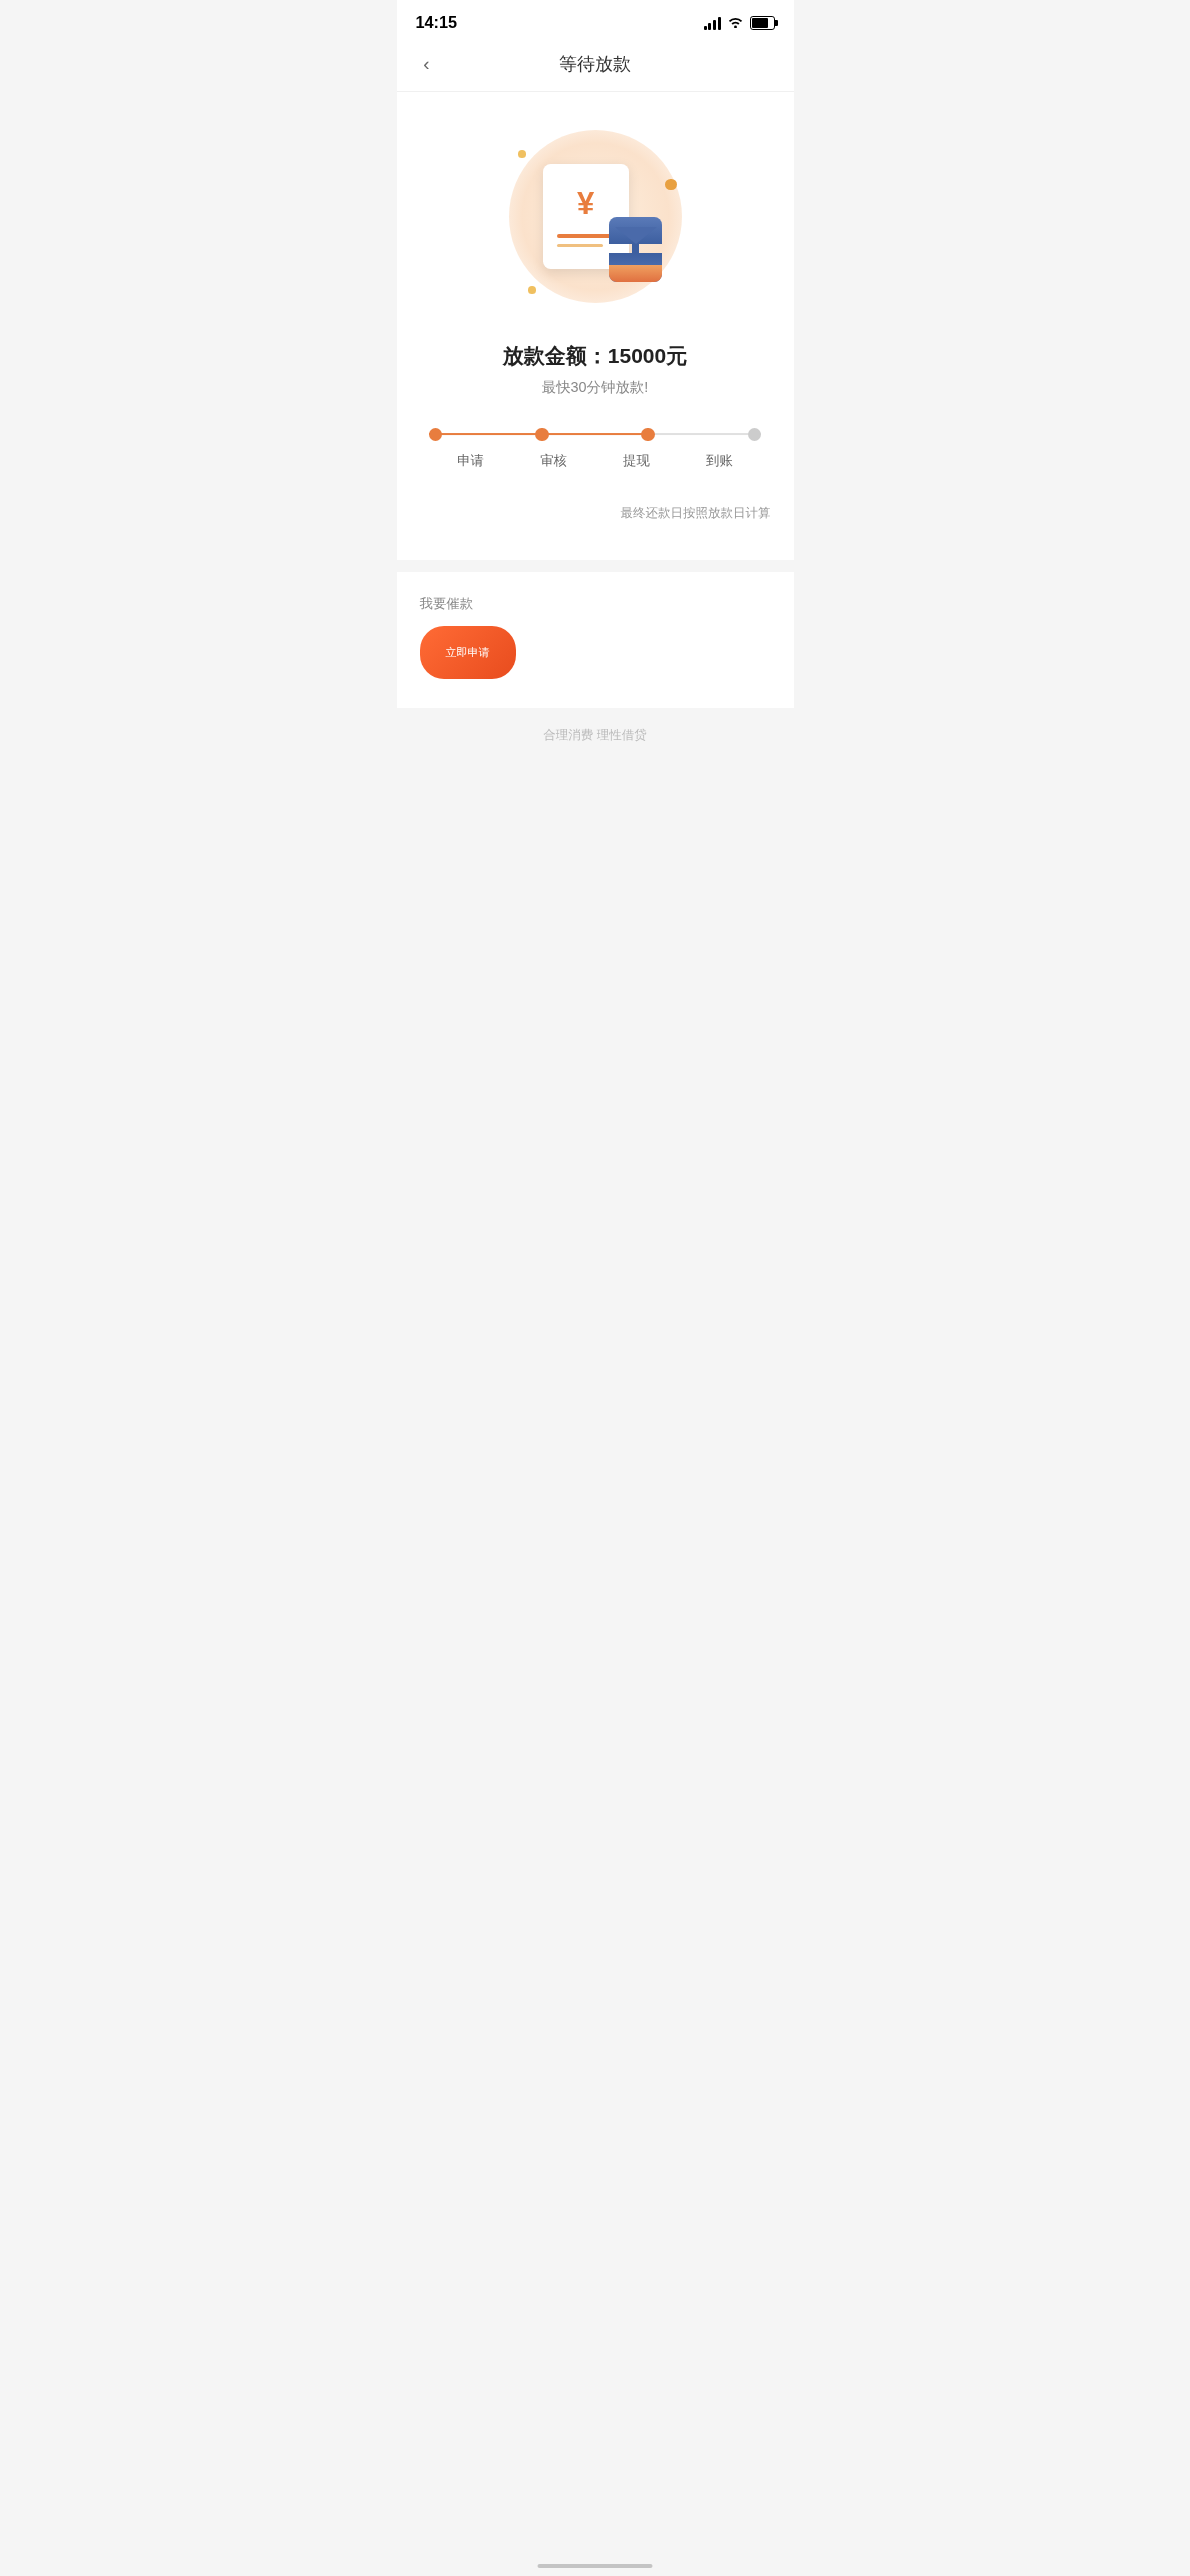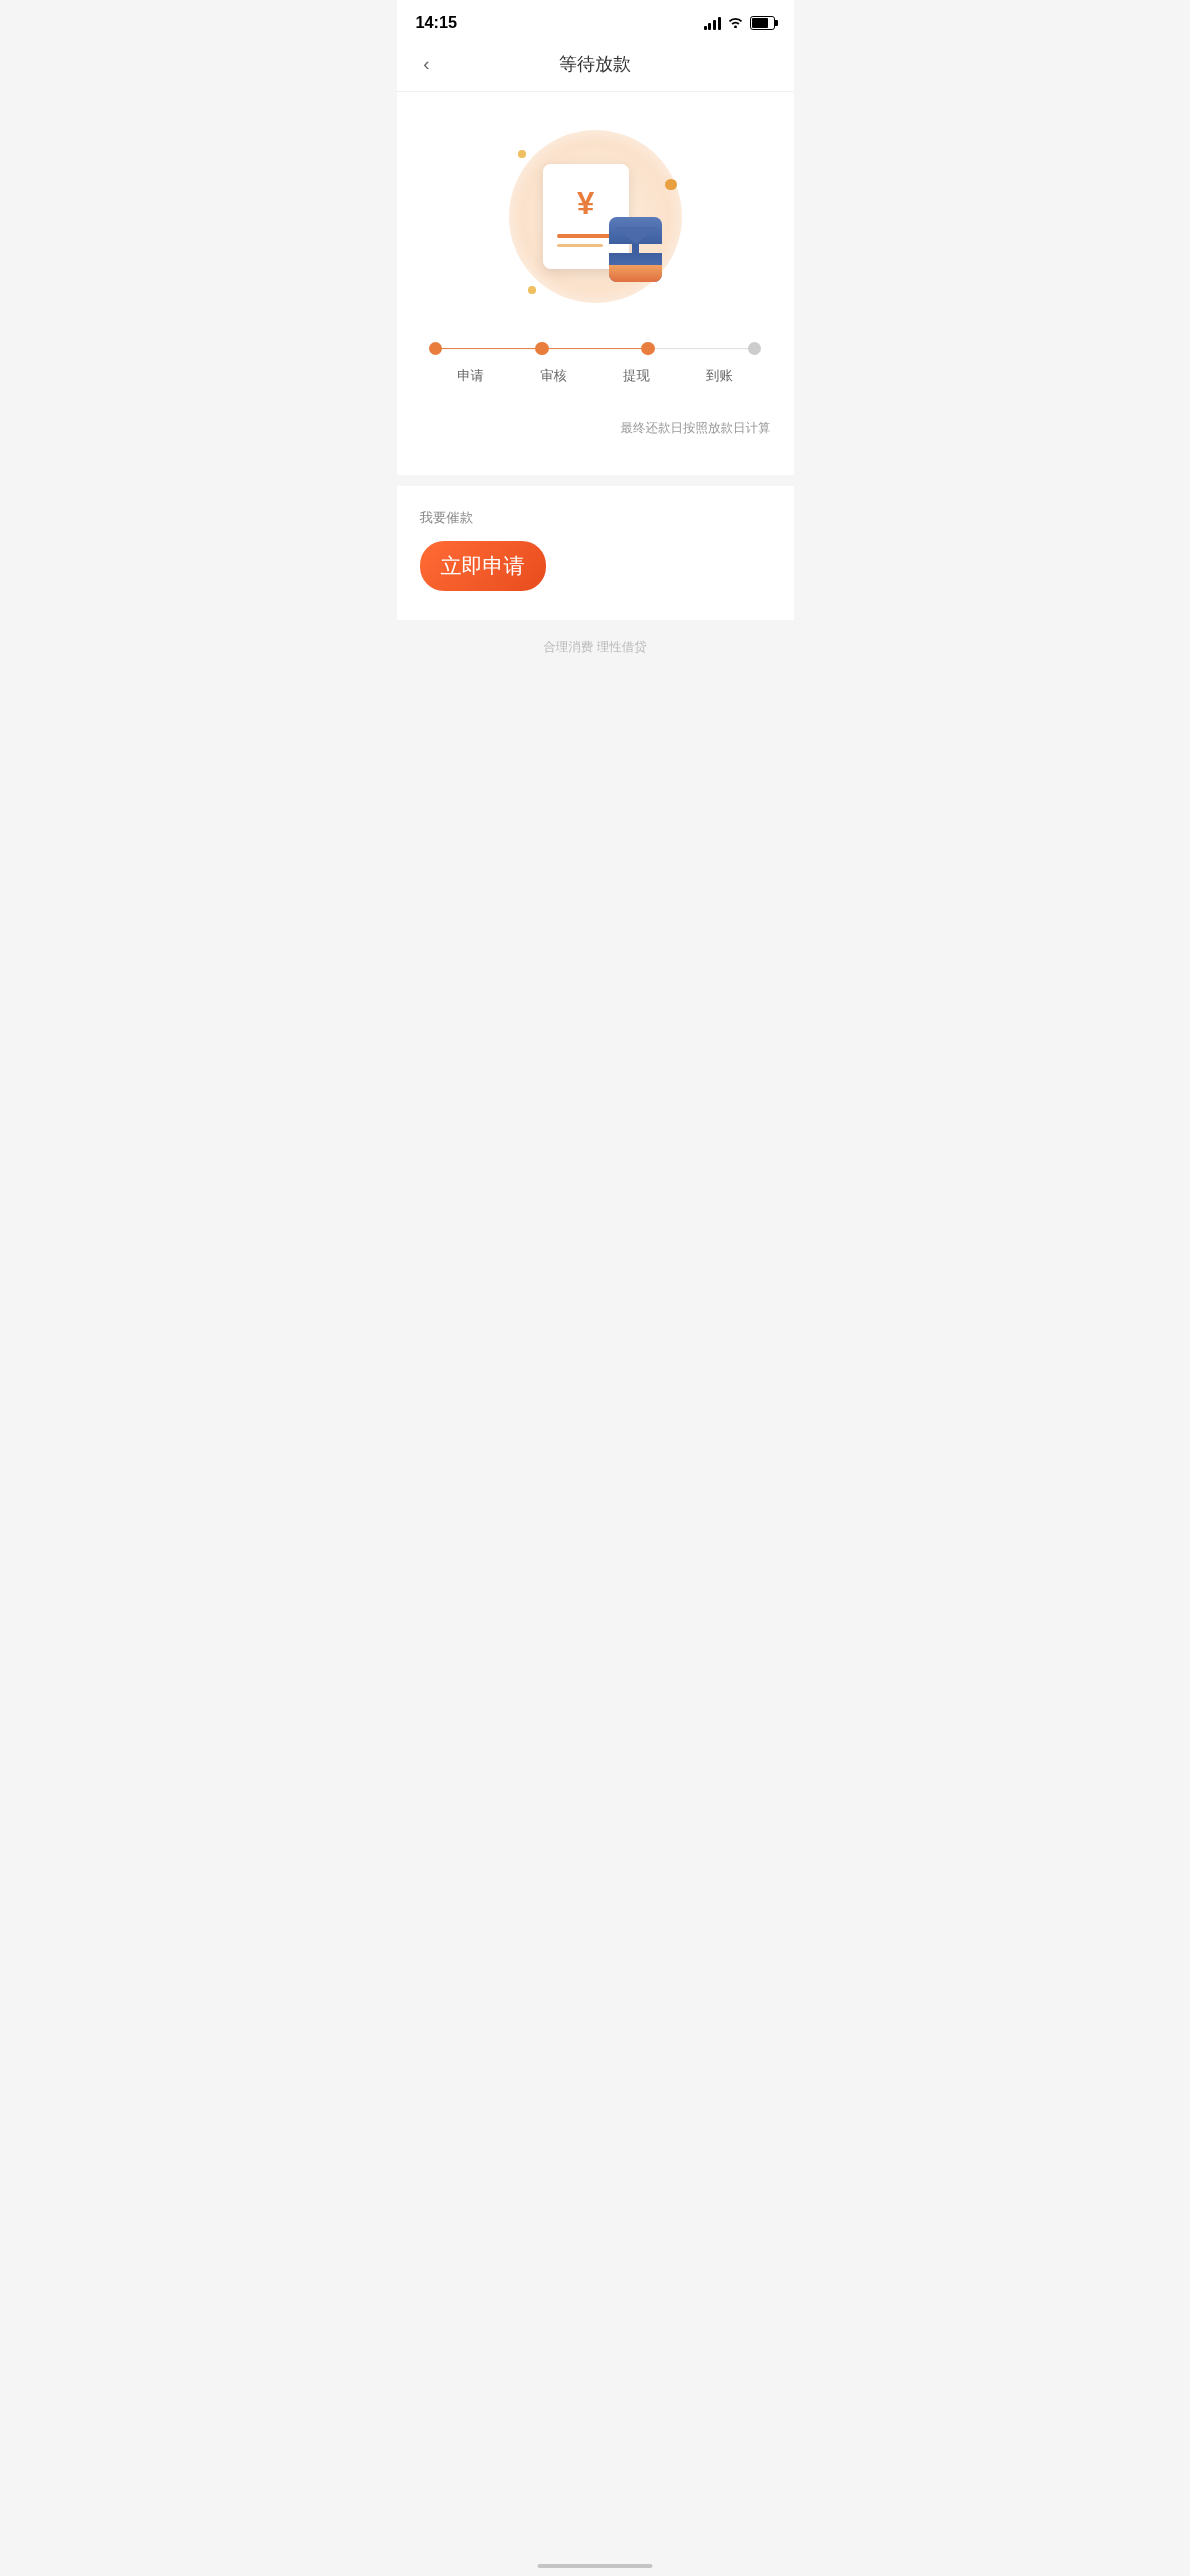--- a/index.html
+++ b/index.html
@@ -395,22 +395,22 @@
     .card-desc {
       font-size: 12.5px;
       color: #888;
     }
 
     .apply-button {
       background: linear-gradient(135deg, #ff6b35, #e84c1e);
       color: #fff;
       border: none;
       border-radius: 24px;
-      padding: 11px 21px;
-      font-size: 21px;
+      padding: 19px 21px;
+      font-size: 11px;
       cursor: pointer;
       white-space: nowrap;
       min-width: 96px;
       text-align: center;
     }
 
     .footer-text {
       text-align: center;
       font-size: 12.5px;
       color: #bbb;
@@ -481,20 +481,24 @@
         <div class="hourglass-top"></div>
         <div class="hourglass-middle"></div>
         <div class="hourglass-bottom">
           <div class="sand-bottom"></div>
         </div>
       </div>
     </div>
   </div>
 
   
+  <div class="amount-section">
+    <div class="amount-title">放款金额：15000元</div>
+    <div class="amount-subtitle">最快30分钟放款!</div>
+  </div>
 
   
   <div class="progress-section">
     <div class="progress-track">
       <div class="progress-line"></div>
       <div class="progress-line-active"></div>
       <div class="progress-dot active"></div>
       <div class="progress-dot active"></div>
       <div class="progress-dot active"></div>
       <div class="progress-dot inactive"></div>

